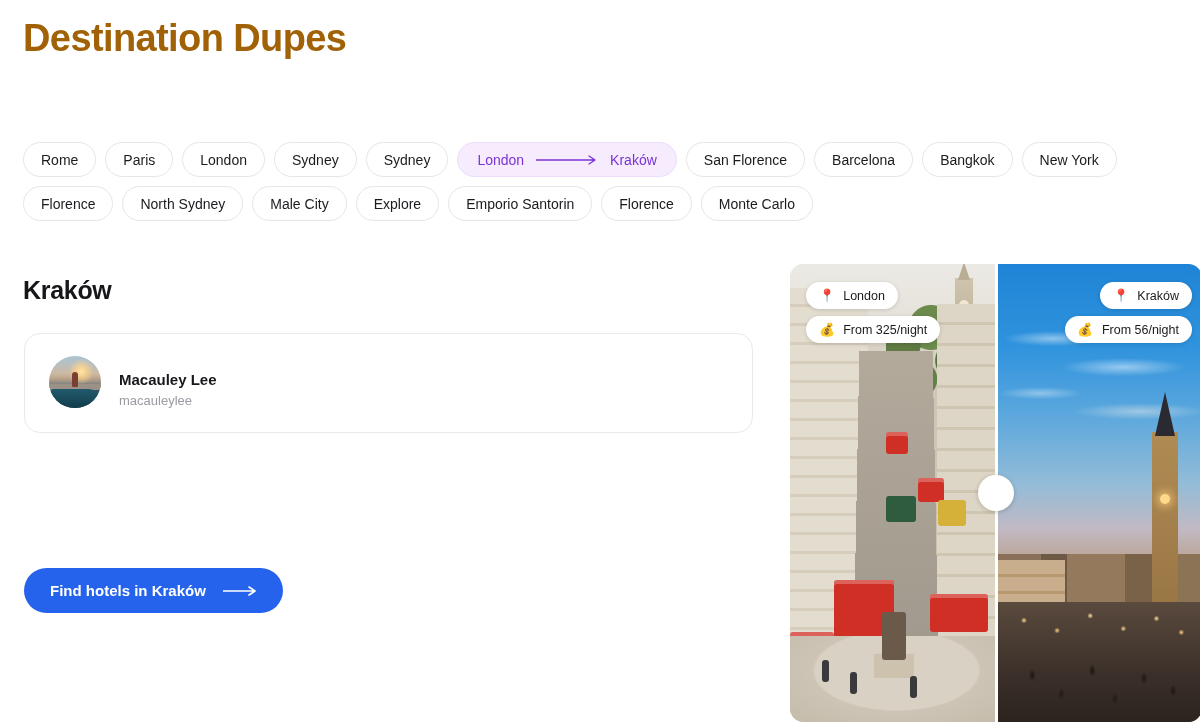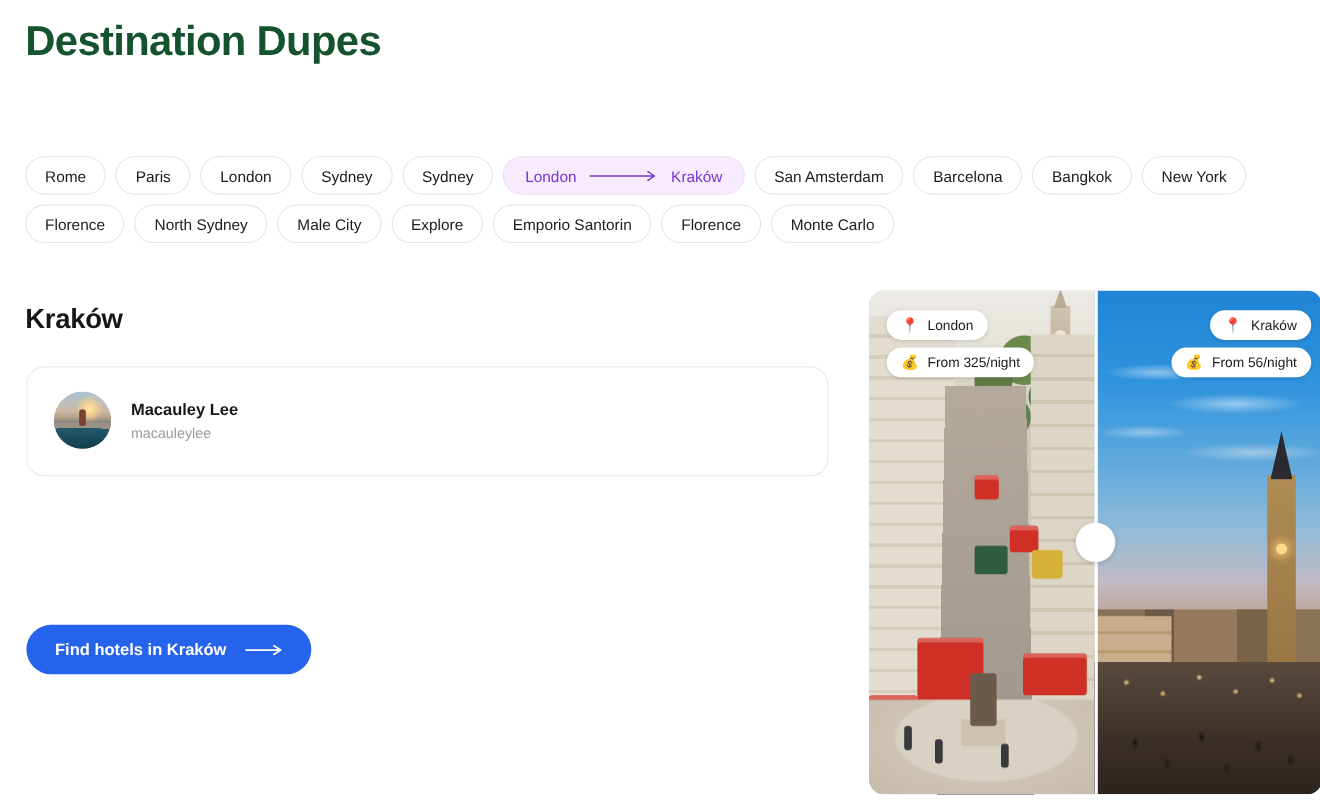--- a/index.html
+++ b/index.html
@@ -11,21 +11,21 @@
     font-family: "Liberation Sans", "DejaVu Sans", sans-serif;
     color: #111114;
     -webkit-font-smoothing: antialiased;
   }
   .page { position: relative; width: 1200px; height: 727px; }
 
   
   .page-title {
     position: absolute; left: 23px; top: 14px;
     font-size: 38px; font-weight: 700; letter-spacing: -0.6px;
-    color: #14532d; line-height: 48px; white-space: nowrap;
+    color: #a16207; line-height: 48px; white-space: nowrap;
   }
   .page-subtitle {
     position: absolute; left: 24px; top: 83px;
     font-size: 15px; color: #26262b; line-height: 22px; white-space: nowrap;
   }
 
   
   .chip-rows { position: absolute; left: 23px; top: 142px; width: 1160px; }
   .chip-row { display: flex; flex-wrap: nowrap; gap: 9px; margin-bottom: 9px; }
   .chip {
@@ -44,21 +44,21 @@
   
   .dest-name {
     position: absolute; left: 23px; top: 276px;
     font-size: 25px; font-weight: 700; letter-spacing: -0.3px; color: #17171b;
   }
   .author-card {
     position: absolute; left: 24px; top: 333px; width: 729px;
     border: 1px solid #eaeaee; border-radius: 16px; background: #fff;
     padding: 22px 24px 24px 24px;
   }
-  .author-head { display: flex; align-items: center; gap: 18px; }
+  .author-head { display: flex; align-items: flex-end; gap: 18px; }
   .avatar {
     width: 52px; height: 52px; border-radius: 50%; flex: 0 0 52px;
     position: relative; overflow: hidden;
     background:
       radial-gradient(circle at 62% 30%, #ffe6a8 0%, rgba(255,214,140,0.85) 9%, rgba(255,190,120,0) 26%),
       linear-gradient(#a9c4d4 0%, #cdb9a3 34%, #b9a289 44%, #8e8b84 52%, #2e5665 63%, #1b4250 100%);
   }
   .avatar .pool {
     position: absolute; left: 2px; bottom: 0; width: 48px; height: 19px;
     background: linear-gradient(#215a6d, #123c4b); border-radius: 2px 10px 0 0;
@@ -274,21 +274,21 @@
       <div class="chip active">
         <span>London</span>
         <span class="arrow">
           <svg width="62" height="10" viewBox="0 0 62 10" fill="none">
             <path d="M0 5H58M53 1L59 5L53 9" stroke="#7b33d4" stroke-width="1.3" stroke-linecap="round" stroke-linejoin="round"></path>
           </svg>
         </span>
         <span>Kraków</span>
       </div>
 
-      <div class="chip">San Amsterdam</div>
+      <div class="chip">San Florence</div>
       <div class="chip">Barcelona</div>
       <div class="chip">Bangkok</div>
       <div class="chip">New York</div>
     </div>
 
     <div class="chip-row">
       <div class="chip">Florence</div>
       <div class="chip">North Sydney</div>
       <div class="chip">Male City</div>
       <div class="chip">Explore</div>

